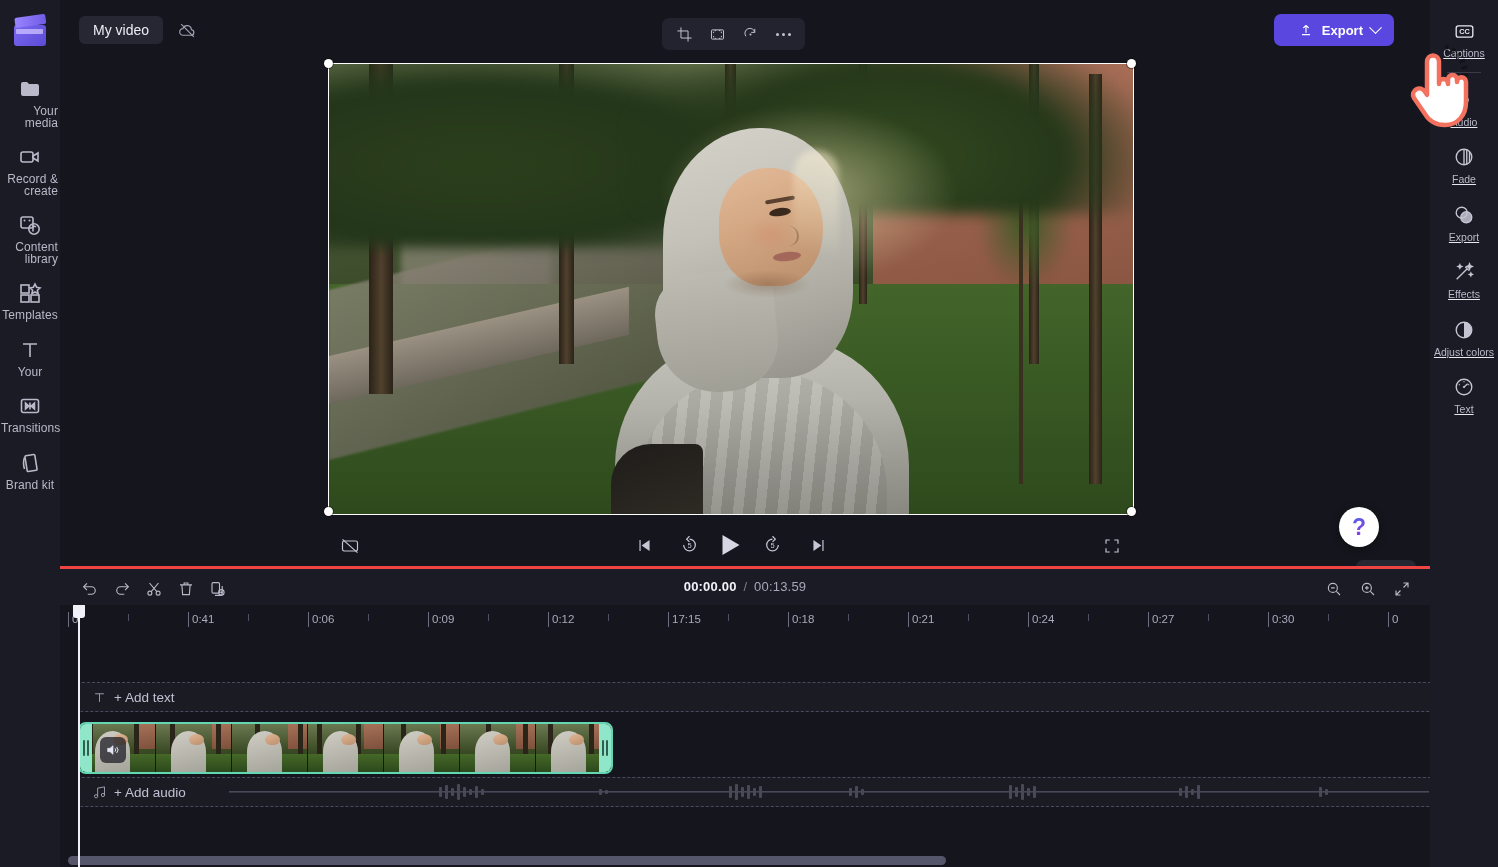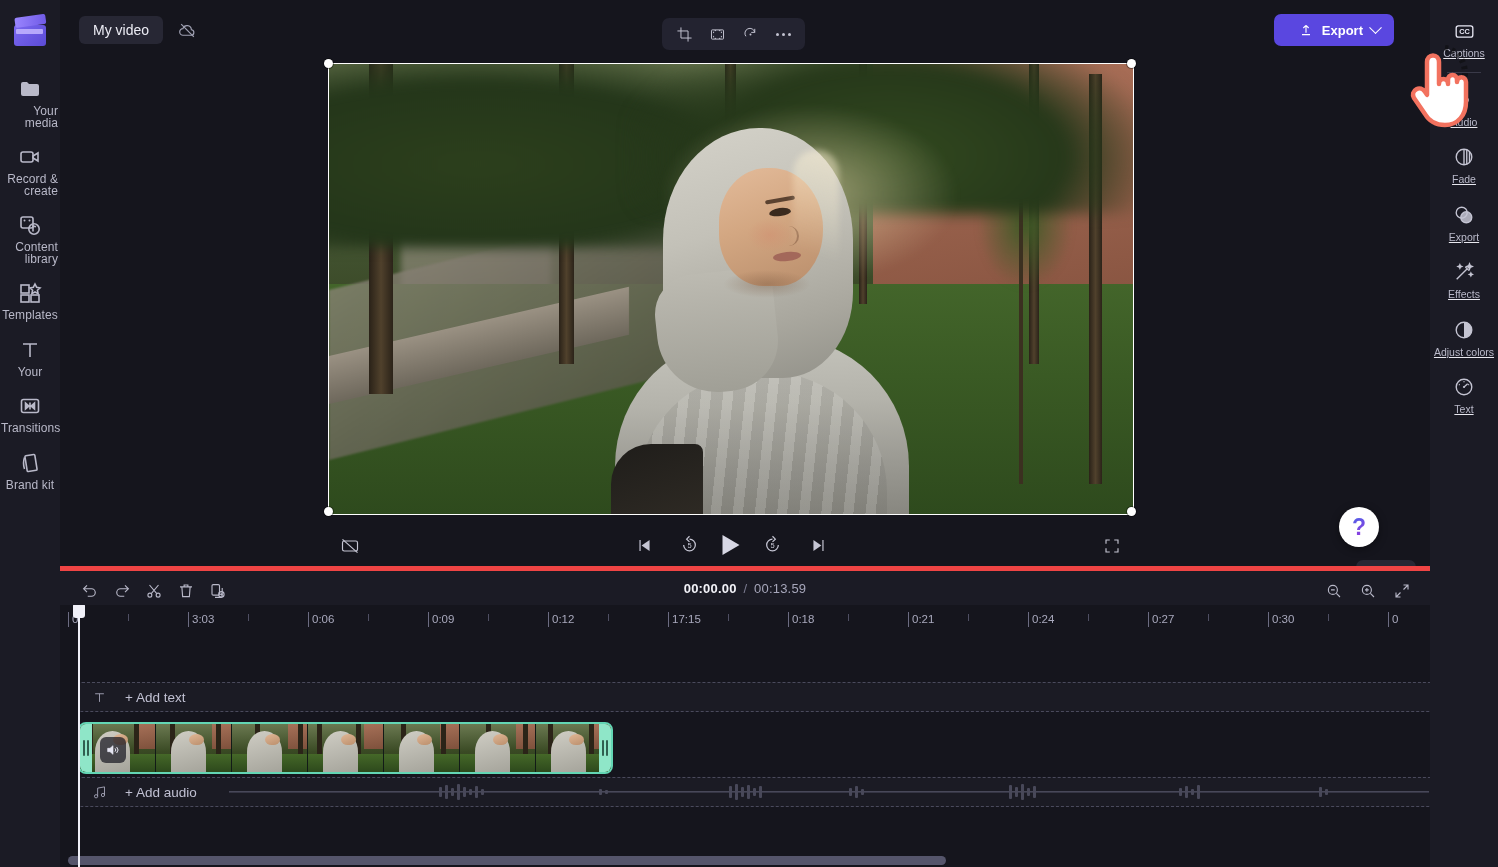--- a/index.html
+++ b/index.html
@@ -275,21 +275,21 @@
     position:absolute; right:82px; bottom:285px; width:60px; height:22px;
     background:#272734; border-radius:7px 7px 0 0; display:flex; align-items:center;
     justify-content:center; cursor:pointer;
   }
   .collapse-tab .cv { width:9px; height:9px; border-right:1.6px solid #a3a3b8;
     border-bottom:1.6px solid #a3a3b8; transform:rotate(45deg) translate(-2px,-2px); }
 
   
   .tl-toolbar {
     position:absolute; left:60px; bottom:262px; right:68px; height:39px;
-    background:#1b1b25; border-top:5px solid #ef4444;
+    background:#1b1b25; border-top:3px solid #ef4444;
   }
   .tlt-left { position:absolute; left:16px; top:6px; display:flex; gap:4px; }
   .tlt-btn { width:28px; height:28px; border-radius:5px; display:flex; align-items:center;
     justify-content:center; cursor:pointer; }
   .tlt-btn svg { stroke:#b9b9c9; fill:none; stroke-width:1.5; }
   .tlt-time { position:absolute; left:50%; top:10px; transform:translateX(-50%);
     font-size:13px; letter-spacing:.2px; white-space:nowrap; }
   .tlt-time .cur { color:#f2f2f8; font-weight:700; }
   .tlt-time .sep { color:#7c7c92; margin:0 3px; }
   .tlt-time .tot { color:#a6a6ba; }
@@ -301,21 +301,21 @@
   }
   .ruler { position:absolute; left:0; top:0; height:28px; width:100%; }
   .rtick { position:absolute; top:7px; width:1px; background:#4f4f63; }
   .rtick.maj { height:15px; background:#6c6c82; }
   .rtick.min { height:7px; top:9px; }
   .rlabel { position:absolute; top:8px; font-size:11.5px; color:#a9a9bd; }
 
   .track {
     position:absolute; left:18px; right:0; height:30px;
     border:1px dashed #4a4a5c; border-radius:4px; background:#1b1b24;
-    display:flex; align-items:center; padding-left:12px; gap:18px; cursor:pointer;
+    display:flex; align-items:center; padding-left:12px; gap:7px; cursor:pointer;
   }
   .track-text { top:77px; }
   .track-audio { top:172px; }
   .track-ic { width:16px; height:16px; display:flex; align-items:center; justify-content:center; }
   .track-ic svg { stroke:#a8a8bc; fill:none; stroke-width:1.4; }
   .track-lbl { font-size:13.5px; color:#c0c0d2; }
   .wavebg {
     position:absolute; left:150px; right:10px; top:50%; transform:translateY(-50%);
     height:18px; opacity:.55;
   }
@@ -660,21 +660,21 @@
       </div>
     </div>
   </div>
 
   <div class="timeline">
     <div class="ruler">
       <div class="rtick maj" style="left:8px"></div>
       <div class="rlabel" style="left:12px">0</div>
       <div class="rtick min" style="left:68px"></div>
       <div class="rtick maj" style="left:128px"></div>
-      <div class="rlabel" style="left:132px">3:03</div>
+      <div class="rlabel" style="left:132px">0:41</div>
       <div class="rtick min" style="left:188px"></div>
       <div class="rtick maj" style="left:248px"></div>
       <div class="rlabel" style="left:252px">0:06</div>
       <div class="rtick min" style="left:308px"></div>
       <div class="rtick maj" style="left:368px"></div>
       <div class="rlabel" style="left:372px">0:09</div>
       <div class="rtick min" style="left:428px"></div>
       <div class="rtick maj" style="left:488px"></div>
       <div class="rlabel" style="left:492px">0:12</div>
       <div class="rtick min" style="left:548px"></div>

